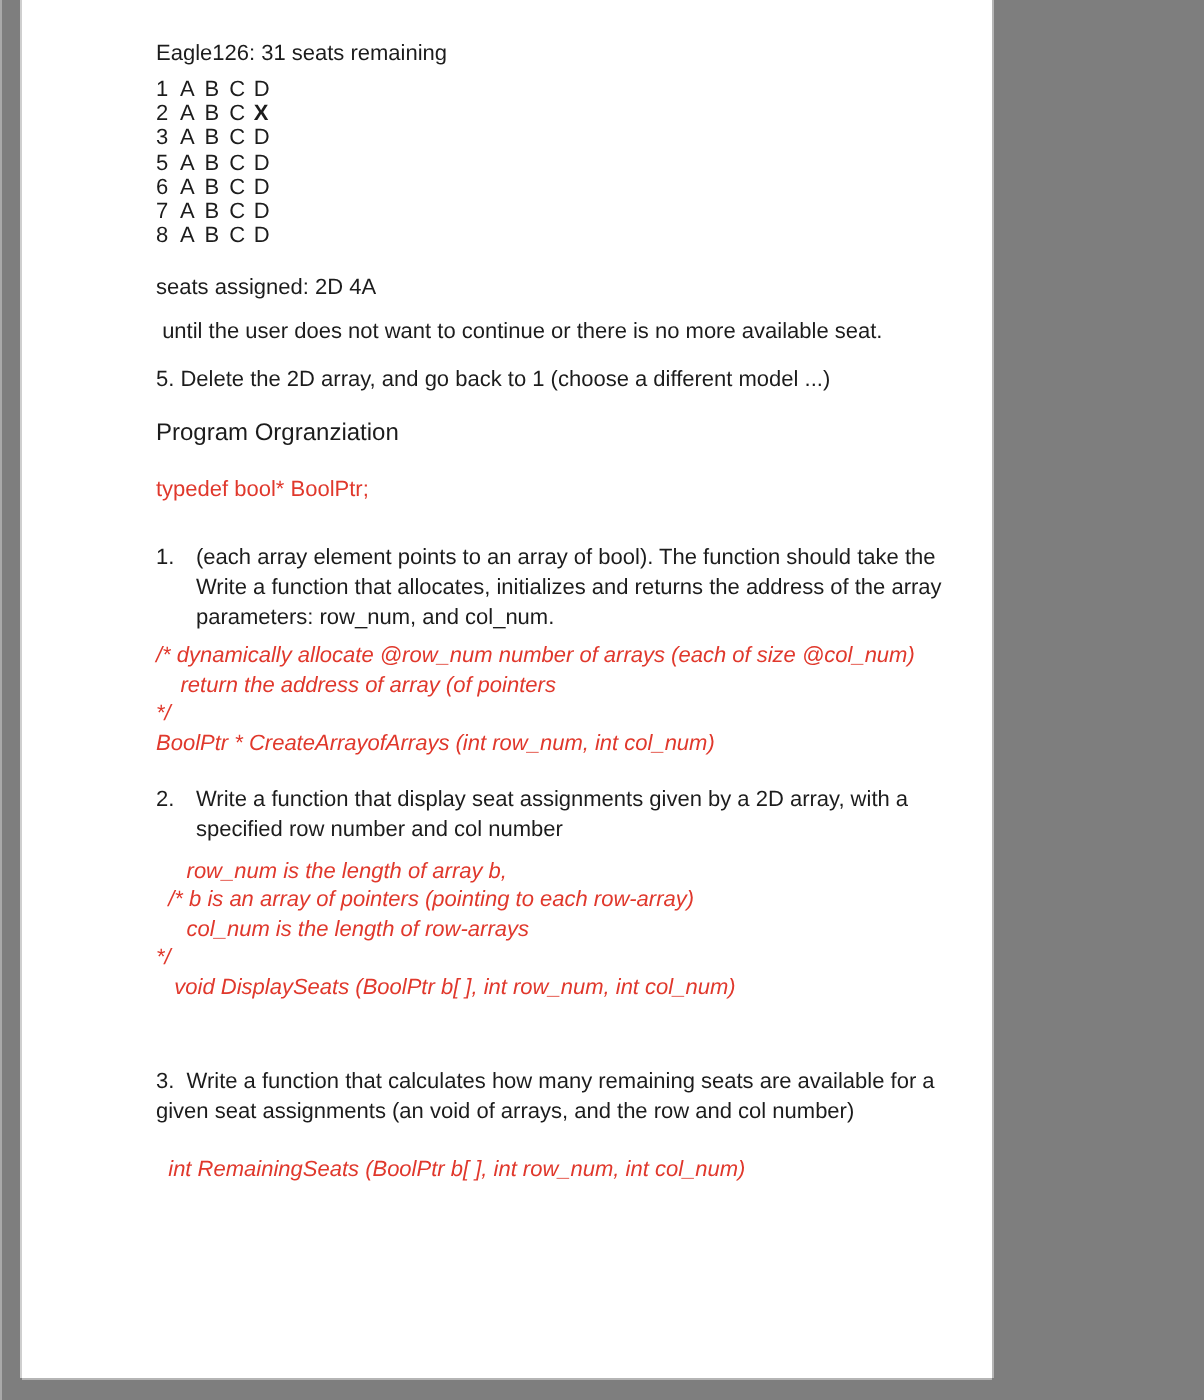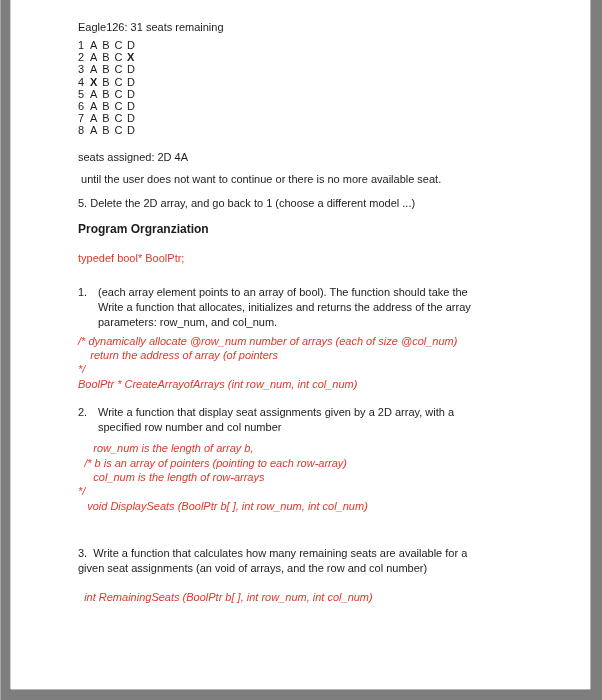--- a/index.html
+++ b/index.html
@@ -10,42 +10,42 @@
     position: relative;
     overflow: hidden;
   }
   .screen {
     position: absolute; inset: 0;
     border-left: 1px solid #a9a9a9;
   }
   .page {
     position: absolute;
     left: 10px; top: 0;
-    width: 579px; height: 689px;
+    width: 485px; height: 689px;
     background: var(--paper, #ffffff);
     box-shadow: -1px 0 0 #cfcfcf, 1px 0 0 #b5b5b5, 0 1px 0 #b5b5b5;
   }
   .content {
     position: absolute;
     left: 67px; top: 21px;
     width: 470px;
     color: var(--ink, #1c1c1c);
     font-size: 11px;
   }
   .seat-header { line-height: 13px; white-space: pre; }
   .seat-rows { margin-top: 5px; }
   .seat-row { line-height: 12.2px; white-space: nowrap; }
   .seat-row .rownum { display: inline-block; width: 12px; }
   .seat-row .seat { display: inline-block; width: 12.3px; }
   .seat-row .seat.taken { font-weight: bold; }
   .assigned { margin-top: 14px; line-height: 13px; white-space: pre; }
   .para { line-height: 13px; white-space: pre-wrap; }
   .until { margin-top: 9px; }
   .step5 { margin-top: 11px; }
-  .heading { margin-top: 12px; font-size: 12px; line-height: 14px; font-weight: bold; }
+  .heading { margin-top: 12px; font-size: 12px; line-height: 14px; font-weight: normal; }
   .code { color: var(--red, #e0382c); }
   .typedef { margin-top: 16px; line-height: 13px; white-space: pre; }
   .task { margin-top: 14px; }
   .task:nth-child(1) { margin-top: 20px; }
   .task:nth-child(3) { margin-top: 33px; }
   .task-para { position: relative; line-height: 15px; }
   .task-para.has-num { padding-left: 20px; }
   .task-num { position: absolute; left: 0; top: 0; line-height: 15px; }
   .task-line { white-space: pre-wrap; }
   .task-code { margin-top: 4px; font-style: italic; }
@@ -59,21 +59,20 @@
 <div class="screen">
   <div class="page">
     <div class="content">
 
       <div class="seat-header">Eagle126: 31 seats remaining</div>
 
       <div class="seat-rows" id="seat-rows">
           <div class="seat-row"><span class="rownum">1</span><span class="seat">A</span><span class="seat">B</span><span class="seat">C</span><span class="seat">D</span></div>
           <div class="seat-row"><span class="rownum">2</span><span class="seat">A</span><span class="seat">B</span><span class="seat">C</span><span class="seat taken">X</span></div>
           <div class="seat-row"><span class="rownum">3</span><span class="seat">A</span><span class="seat">B</span><span class="seat">C</span><span class="seat">D</span></div>
-          <div class="seat-row"><span class="rownum">4</span><span class="seat taken">X</span><span class="seat">B</span><span class="seat">C</span><span class="seat">D</span></div>
           <div class="seat-row"><span class="rownum">5</span><span class="seat">A</span><span class="seat">B</span><span class="seat">C</span><span class="seat">D</span></div>
           <div class="seat-row"><span class="rownum">6</span><span class="seat">A</span><span class="seat">B</span><span class="seat">C</span><span class="seat">D</span></div>
           <div class="seat-row"><span class="rownum">7</span><span class="seat">A</span><span class="seat">B</span><span class="seat">C</span><span class="seat">D</span></div>
           <div class="seat-row"><span class="rownum">8</span><span class="seat">A</span><span class="seat">B</span><span class="seat">C</span><span class="seat">D</span></div>
         </div>
 
       <div class="assigned">seats assigned: 2D 4A</div>
 
       <div class="para until"> until the user does not want to continue or there is no more available seat.</div>
 

